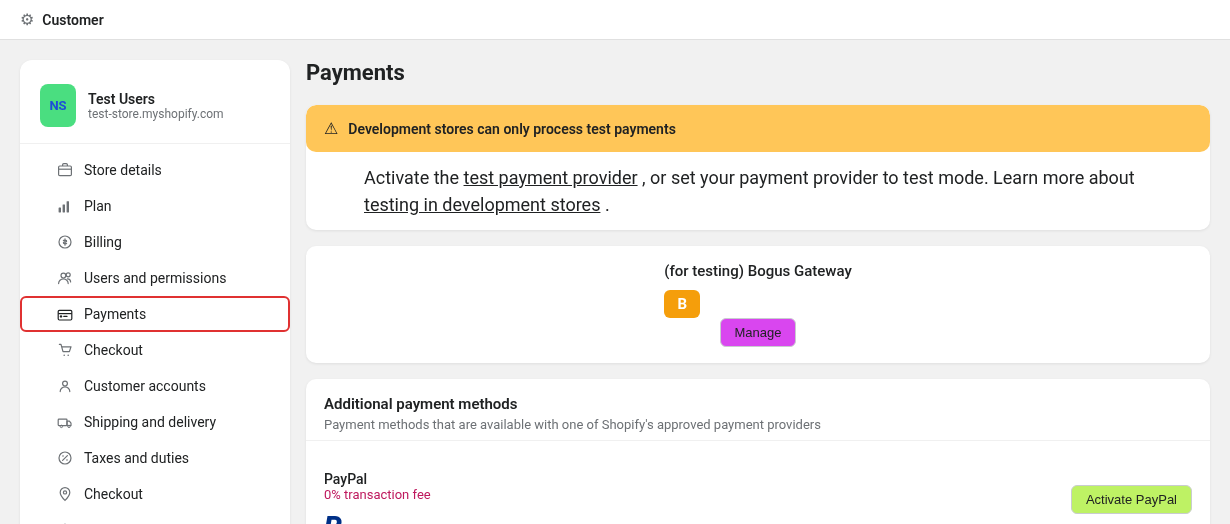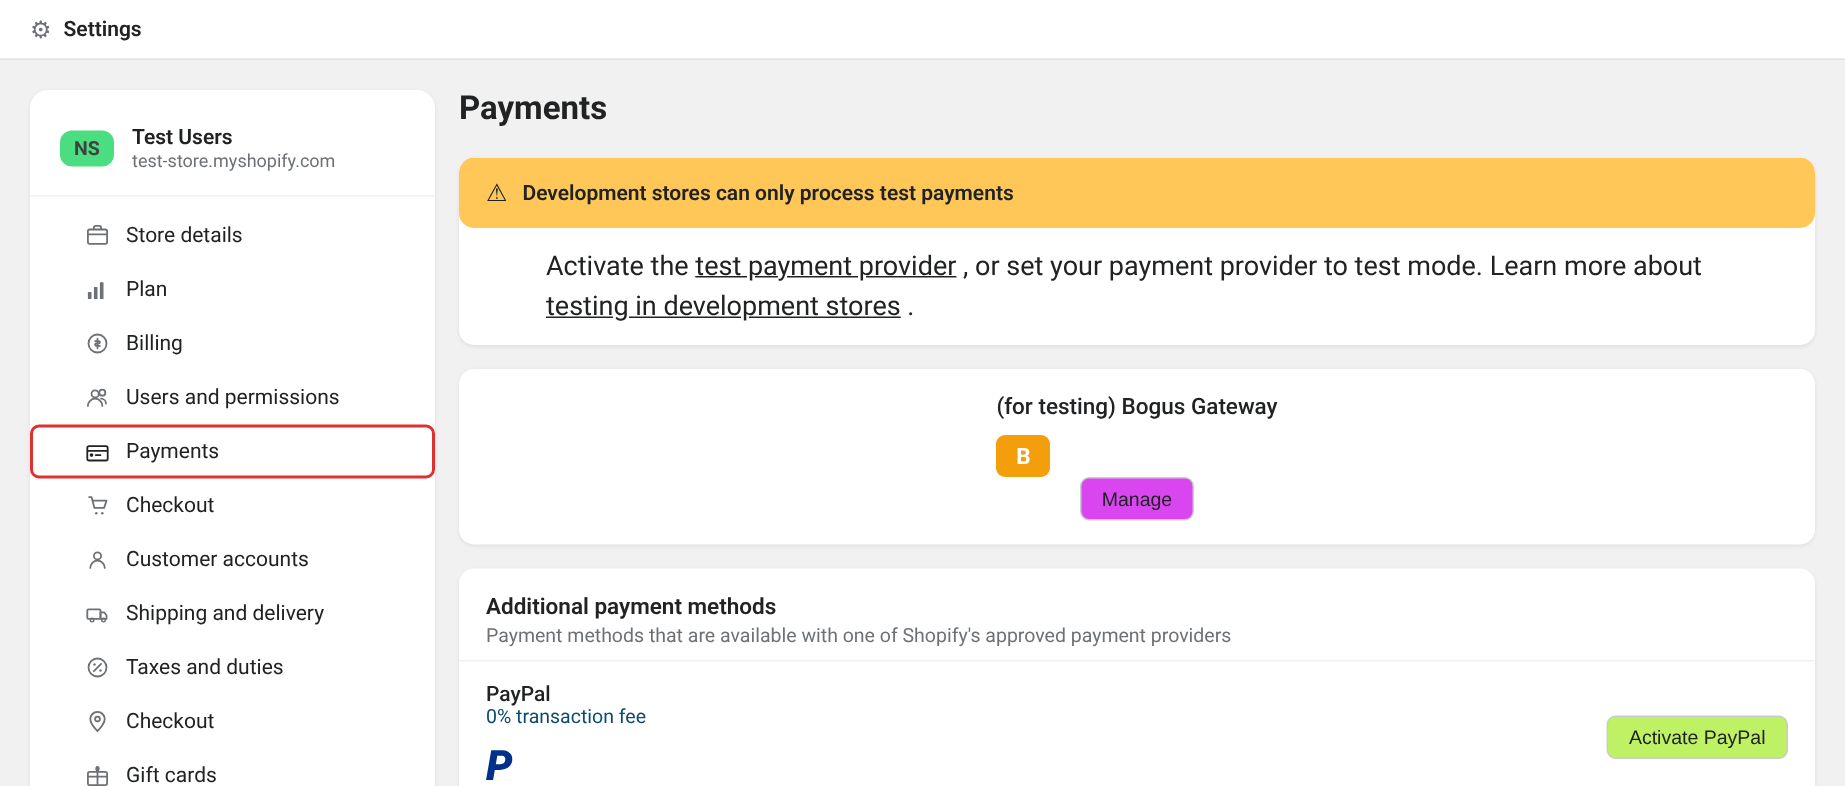--- a/index.html
+++ b/index.html
@@ -52,29 +52,29 @@
       display: flex;
       align-items: center;
       gap: 12px;
       padding: 8px 20px 16px;
       border-bottom: 1px solid #f0f0f0;
       margin-bottom: 8px;
     }
 
     .store-avatar {
       width: 36px;
-      height: 24px;
+      height: 43px;
       background: #4ade80;
       border-radius: 8px;
       display: flex;
       align-items: center;
       justify-content: center;
       font-weight: 700;
       font-size: 13px;
-      color: #404040;
+      color: #1d4ed8;
       flex-shrink: 0;
     }
 
     .store-info .store-name {
       font-weight: 600;
       font-size: 14px;
       color: #202223;
     }
     .store-info .store-url {
       font-size: 12px;
@@ -226,24 +226,25 @@
       padding: 14px 18px;
       border-top: 1px solid #f0f0f0;
       display: flex;
       align-items: center;
       justify-content: space-between;
     }
     .payment-info .payment-name {
       font-size: 14px;
       font-weight: 500;
       color: #202223;
+      margin-top: 16px;
     }
     .payment-info .payment-fee {
       font-size: 13px;
-      color: #0c4a6e;
+      color: #be185d;
     }
     .payment-logo {
       width: 34px;
       height: 34px;
       margin-top: 8px;
     }
     .paypal-p {
       font-size: 28px;
       font-weight: 900;
       color: #003087;
@@ -258,21 +259,21 @@
       font-weight: 500;
       cursor: pointer;
       color: #202223;
     }
   </style>
 </head>
 <body>
 
 <div class="top-bar">
   <span class="top-bar-icon">⚙</span>
-  <span class="top-bar-title">Settings</span>
+  <span class="top-bar-title">Customer</span>
 </div>
 
 <div class="layout">
 
   <div class="sidebar">
     <div class="store-header">
       <div class="store-avatar">NS</div>
       <div class="store-info">
         <div class="store-name">Test Users</div>
         <div class="store-url">test-store.myshopify.com</div>

